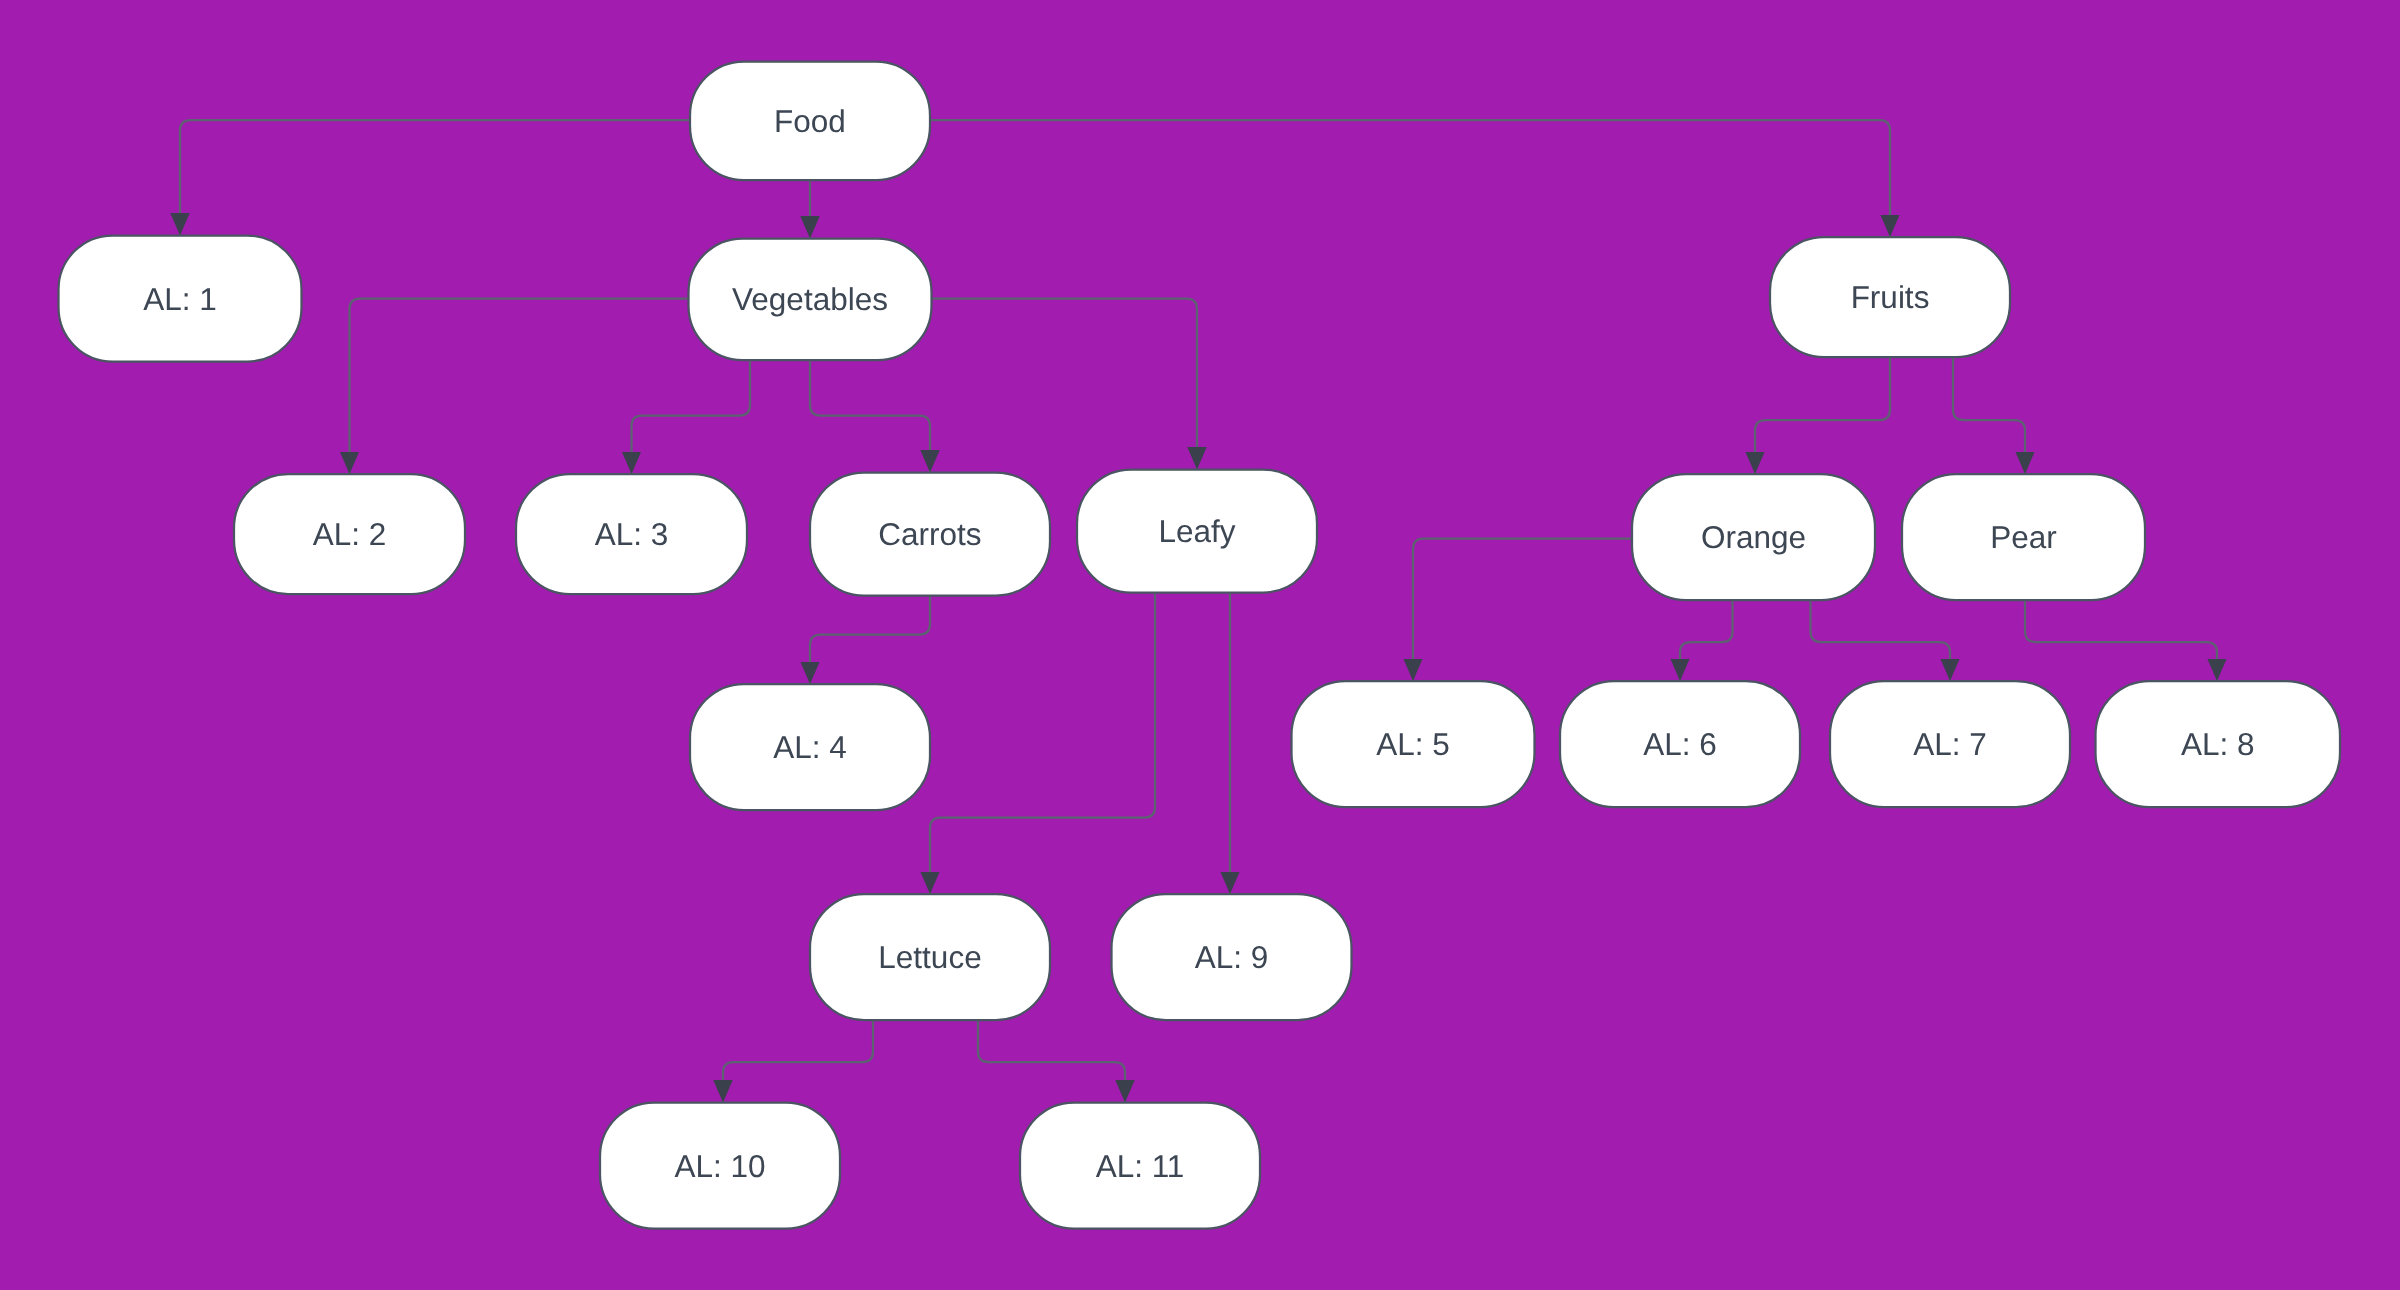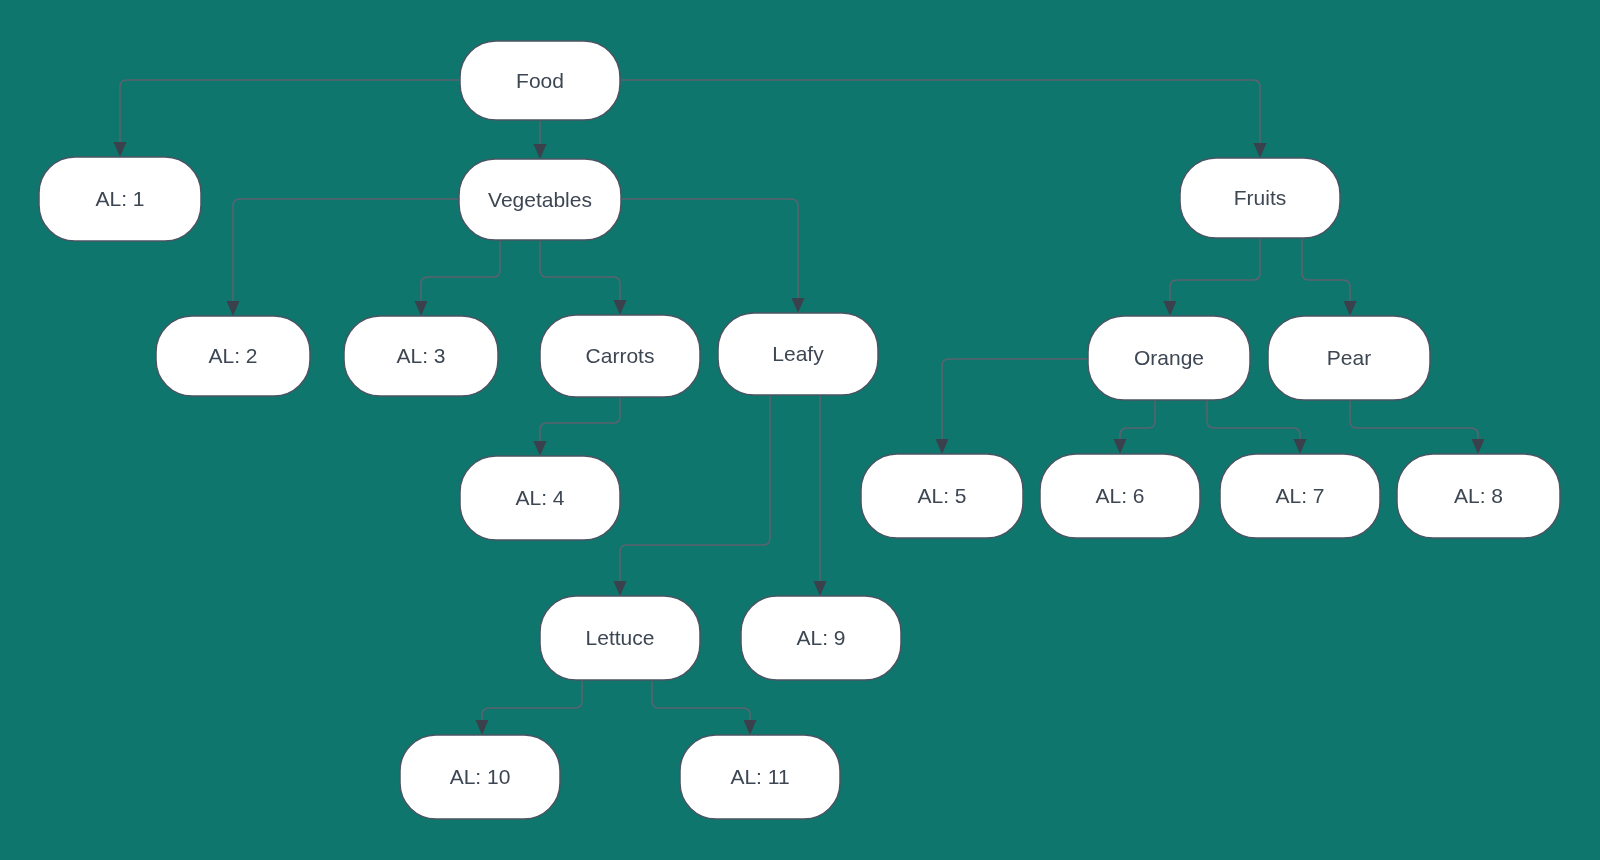--- a/index.html
+++ b/index.html
@@ -5,21 +5,21 @@
 <style>
   html, body {
     margin: 0;
     padding: 0;
     background: #ffffff;
   }
   .canvas {
     position: relative;
     width: 1600px;
     height: 860px;
-    background: #0f766e;
+    background: #a21caf;
     overflow: hidden;
   }
   svg { display: block; }
   text.node-label {
     font-family: "Liberation Sans", sans-serif;
     font-size: 21px;
     text-anchor: middle;
   }
   path.edge {
     fill: none;

